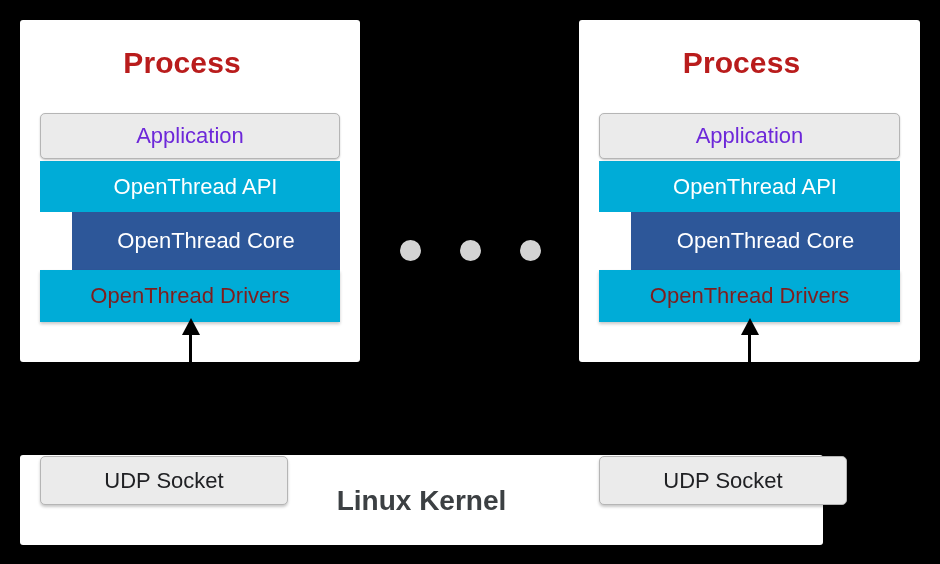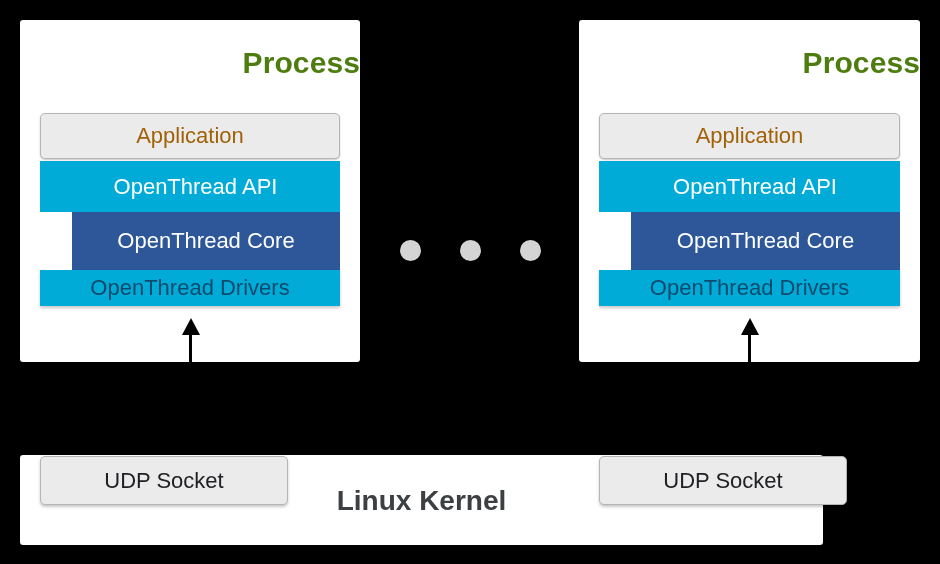--- a/index.html
+++ b/index.html
@@ -23,26 +23,26 @@
     background: #ffffff;
     border-radius: 3px;
     box-sizing: border-box;
   }
   #process-left  { left: 20px;  top: 20px; width: 340px; height: 342px; }
   #process-right { left: 579px; top: 20px; width: 341px; height: 342px; }
 
   .process-title {
     position: absolute;
     left: 0;
-    right: 0;
+    right: 16px;
     top: 26px;
-    text-align: right;
+    text-align: center;
     font-size: 30px;
     font-weight: 700;
-    color: #4d7c0f;
+    color: #b91c1c;
     letter-spacing: 0.1px;
   }
 
   
   .layer-stack {
     position: absolute;
     left: 20px;
     right: 20px;
     top: 93px;
   }
@@ -52,44 +52,44 @@
     display: flex;
     align-items: center;
     justify-content: center;
     text-align: center;
   }
   .layer-app {
     height: 46px;
     background: #ebebeb;
     border: 1px solid #b5b5b5;
     border-radius: 5px;
-    color: #a16207;
+    color: #6d28d9;
     font-size: 22px;
     box-shadow: 0 1px 2px rgba(0,0,0,0.22);
     z-index: 3;
   }
   .layer-api {
     height: 51px;
     background: #00acd7;
     color: #ffffff;
     font-size: 22px;
     margin-top: 2px;
     padding-left: 11px;
   }
   .layer-core {
     height: 58px;
     background: #2d5799;
     color: #ffffff;
     font-size: 22px;
     margin-left: 32px;
   }
   .layer-drivers {
-    height: 36px;
+    height: 52px;
     background: #00acd7;
-    color: #0c4a6e;
+    color: #7f1d1d;
     font-size: 22px;
     box-shadow: 0 2px 3px rgba(0,0,0,0.22);
   }
 
   
   .arrow-up {
     position: absolute;
     width: 18px;
     height: 46px;
   }

